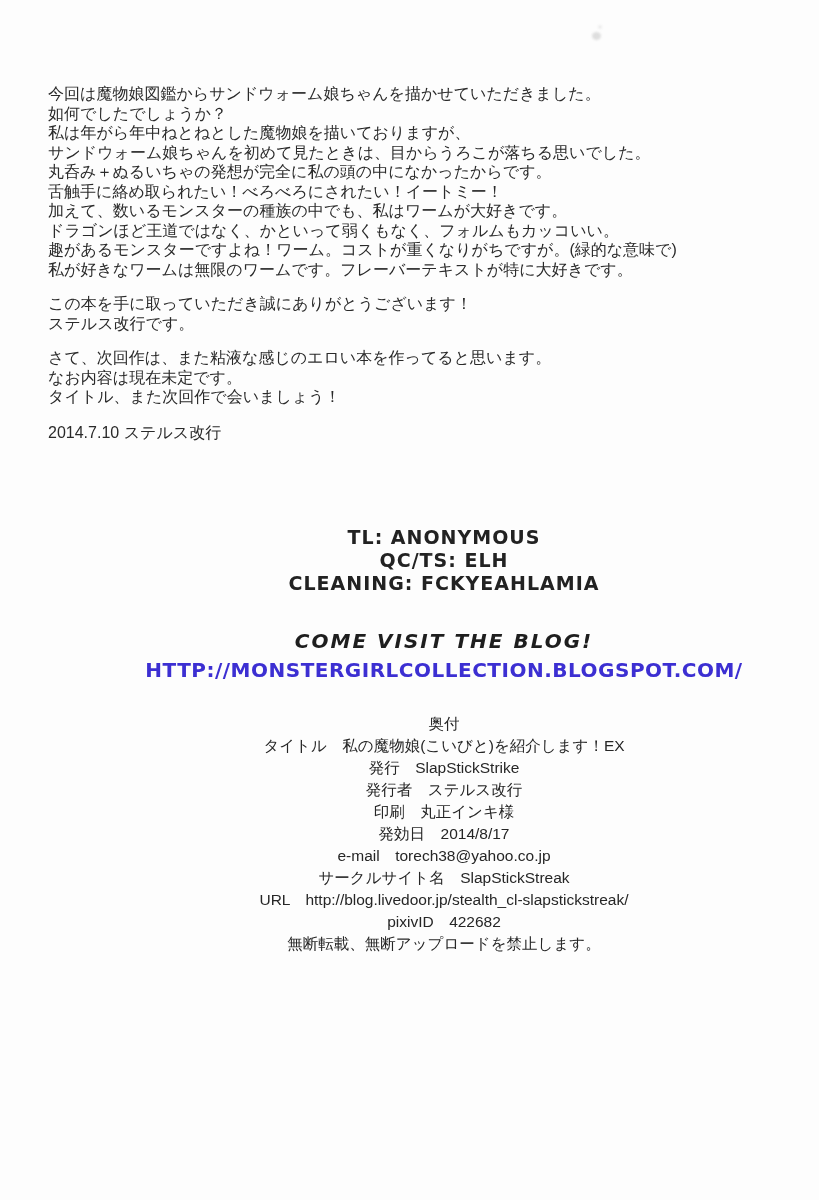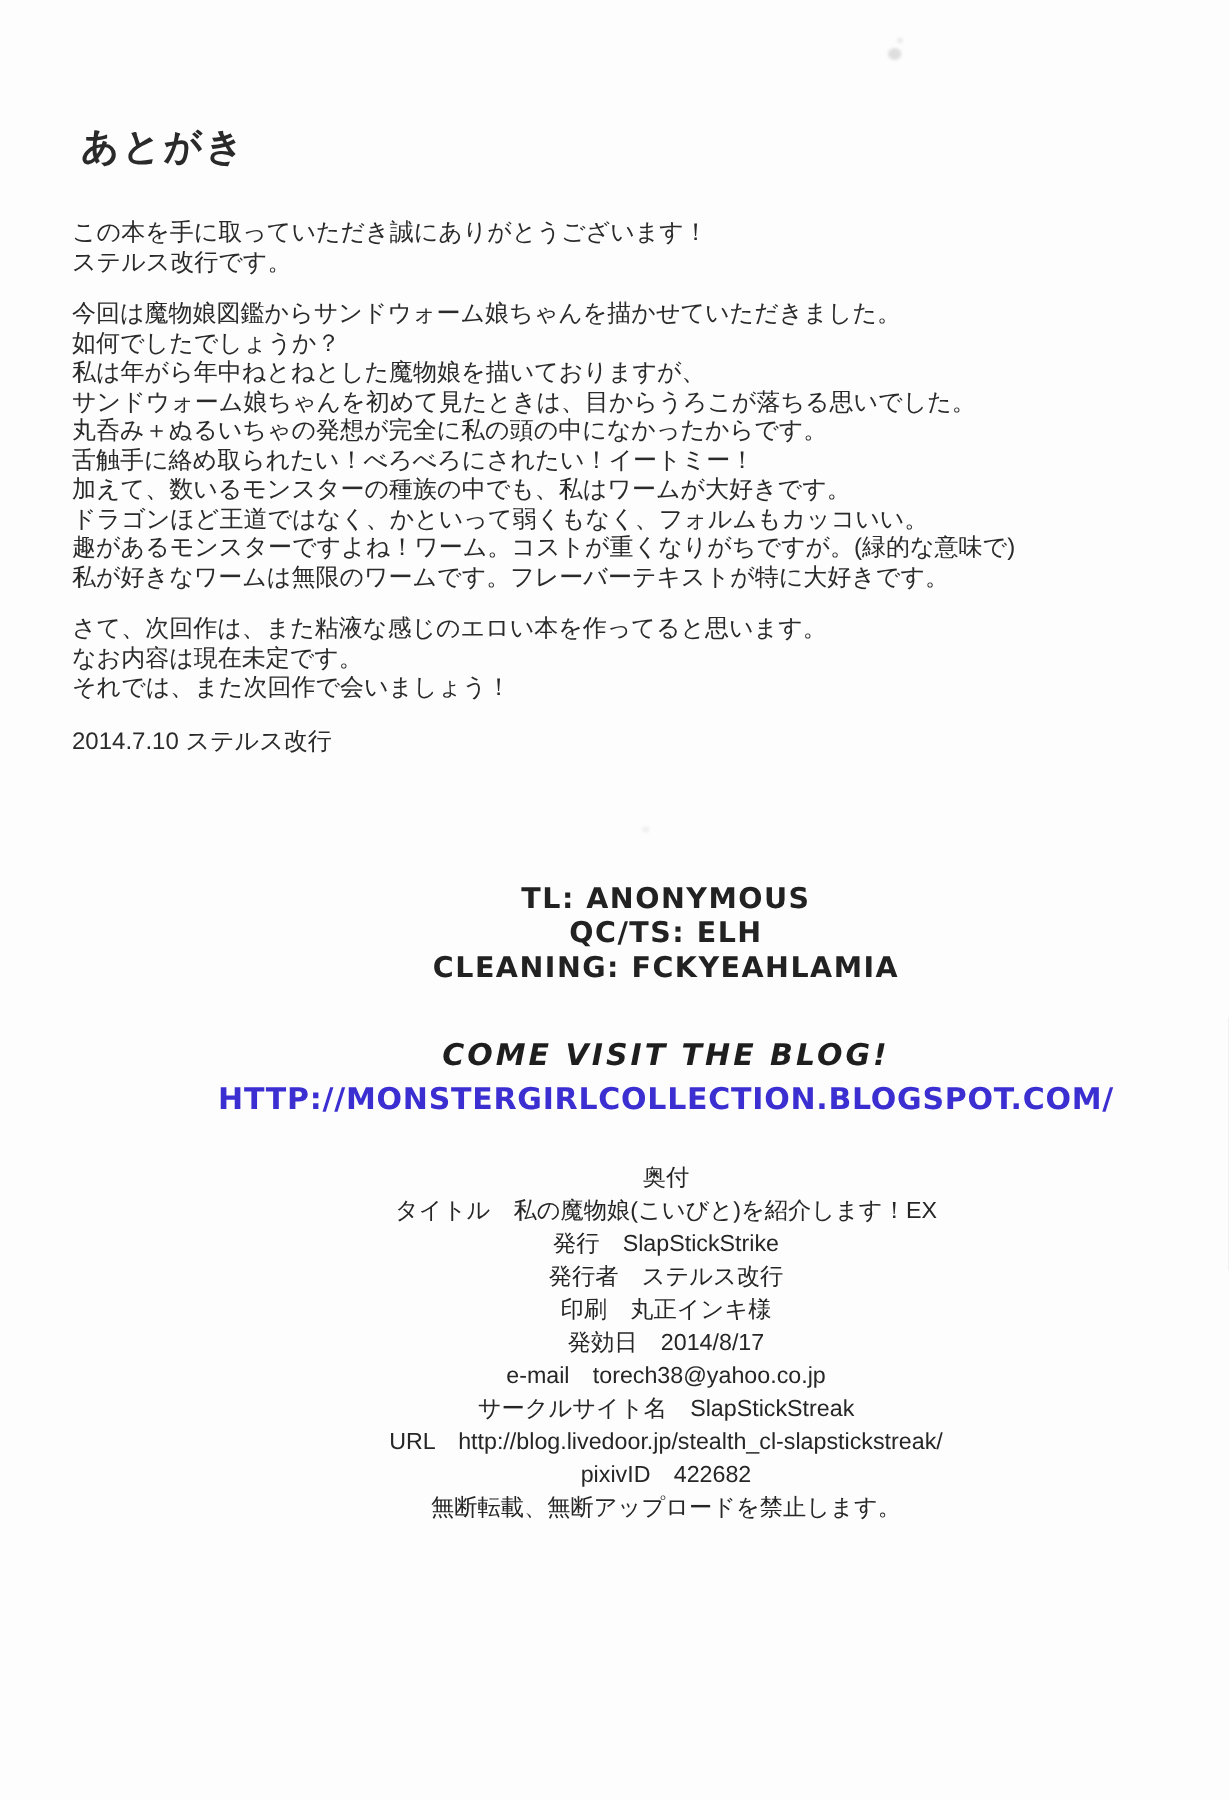--- a/index.html
+++ b/index.html
@@ -58,38 +58,37 @@
 <body>
 
 <div class="page">
 
   <span class="smudge smudge-1"></span>
   <span class="smudge smudge-2"></span>
   <span class="smudge smudge-3"></span>
 
   <div class="content">
 
-    <h1 class="title">あとがき</h1>
 
     <div class="body-text">
-      <p class="para">この本を手に取っていただき誠にありがとうございます！
-ステルス改行です。</p>
       <p class="para">今回は魔物娘図鑑からサンドウォーム娘ちゃんを描かせていただきました。
 如何でしたでしょうか？
 私は年がら年中ねとねとした魔物娘を描いておりますが、
 サンドウォーム娘ちゃんを初めて見たときは、目からうろこが落ちる思いでした。
 丸呑み＋ぬるいちゃの発想が完全に私の頭の中になかったからです。
 舌触手に絡め取られたい！べろべろにされたい！イートミー！
 加えて、数いるモンスターの種族の中でも、私はワームが大好きです。
 ドラゴンほど王道ではなく、かといって弱くもなく、フォルムもカッコいい。
 趣があるモンスターですよね！ワーム。コストが重くなりがちですが。(緑的な意味で)
 私が好きなワームは無限のワームです。フレーバーテキストが特に大好きです。</p>
+      <p class="para">この本を手に取っていただき誠にありがとうございます！
+ステルス改行です。</p>
       <p class="para">さて、次回作は、また粘液な感じのエロい本を作ってると思います。
 なお内容は現在未定です。
-それでは、また次回作で会いましょう！</p>
+タイトル、また次回作で会いましょう！</p>
       <p class="para signature">2014.7.10 ステルス改行</p>
     </div>
 
     <div class="credits centered">TL: ANONYMOUS
 QC/TS: ELH
 CLEANING: FCKYEAHLAMIA</div>
 
     <div class="blog centered">
       <div class="blog-heading">COME VISIT THE BLOG!</div>
       <div class="blog-url">HTTP://MONSTERGIRLCOLLECTION.BLOGSPOT.COM/</div>

